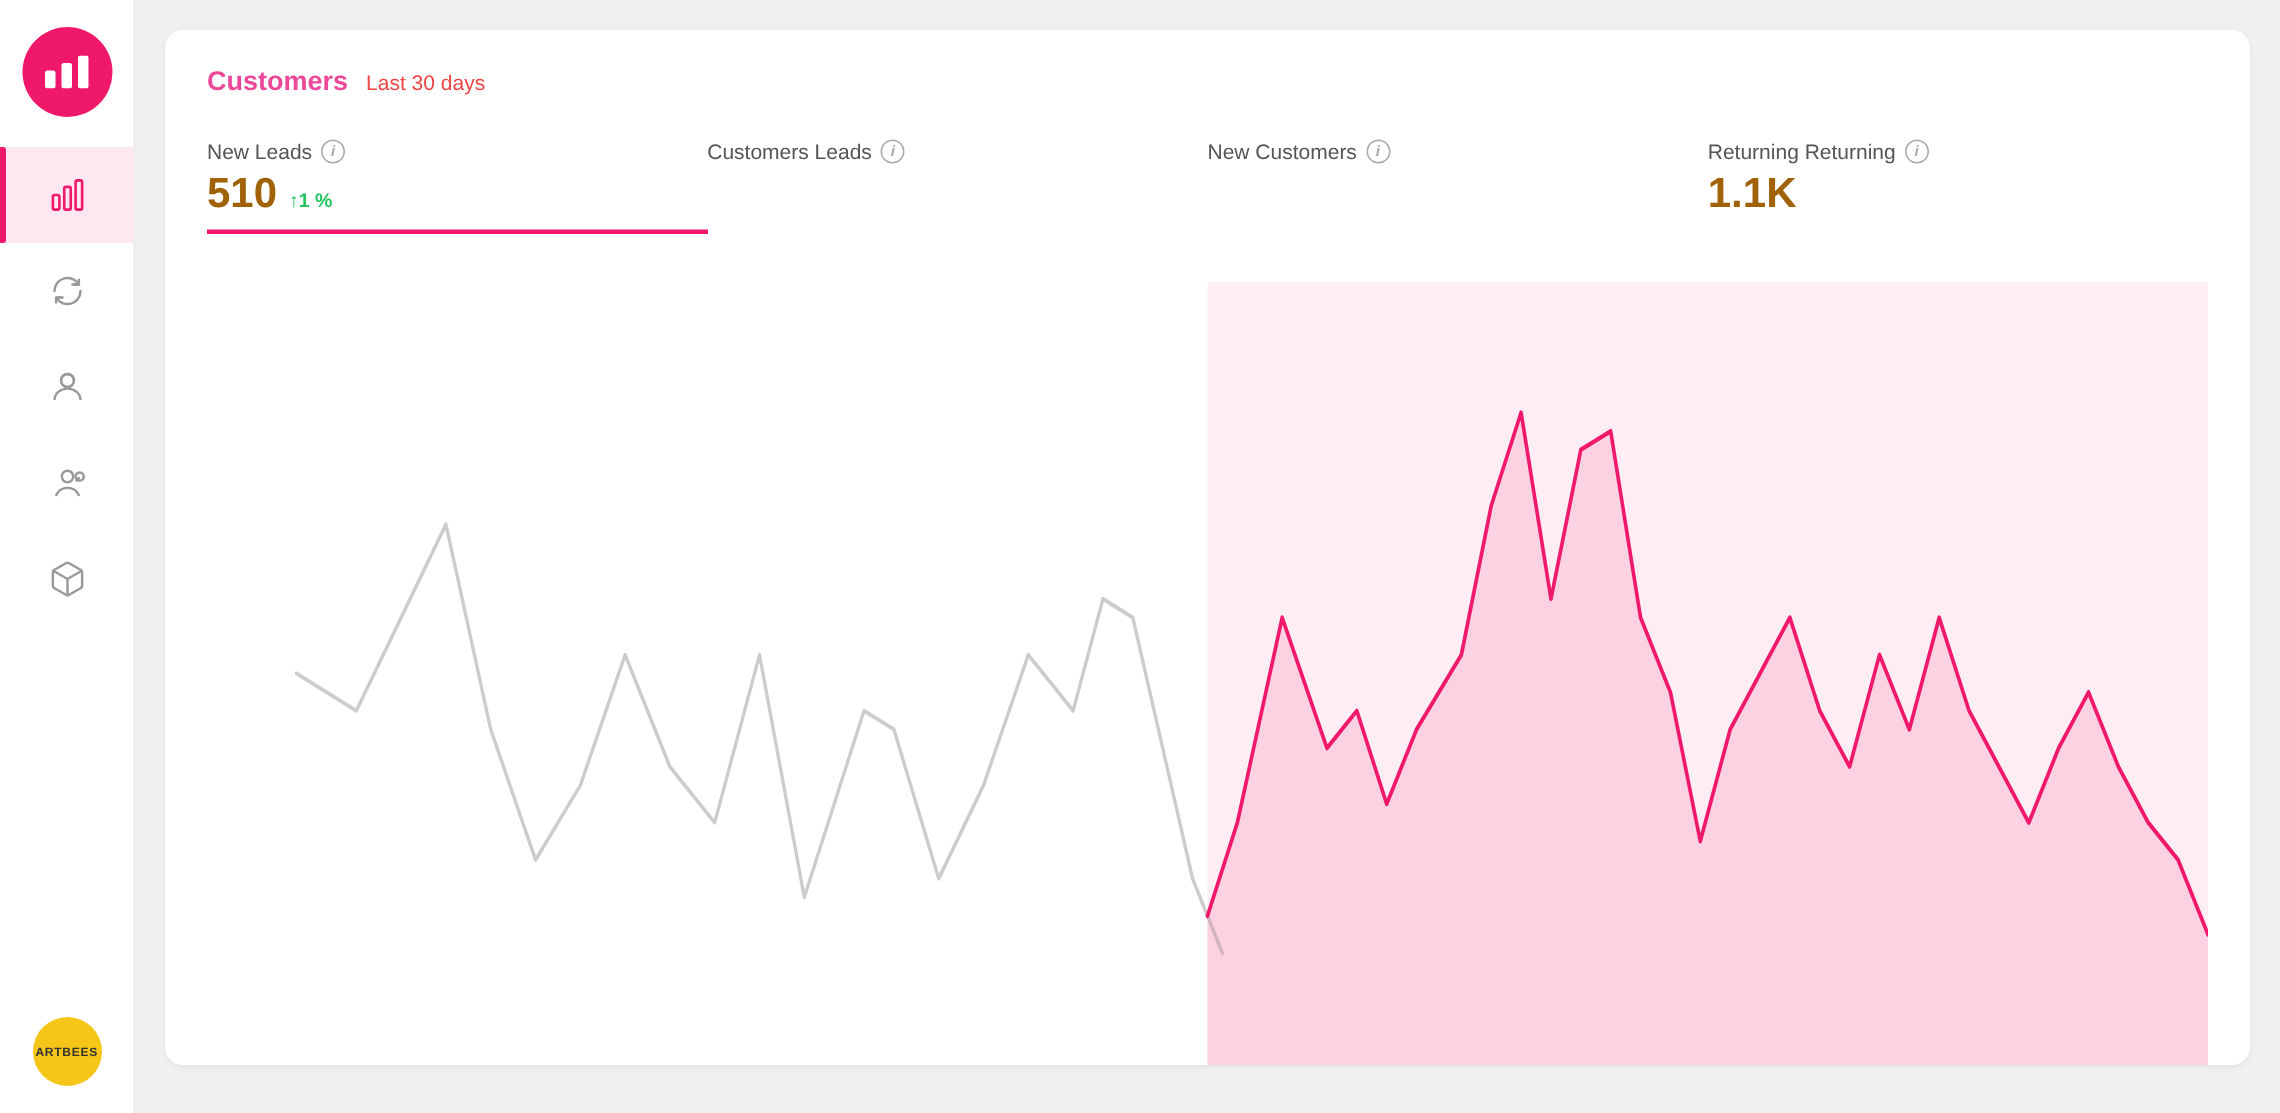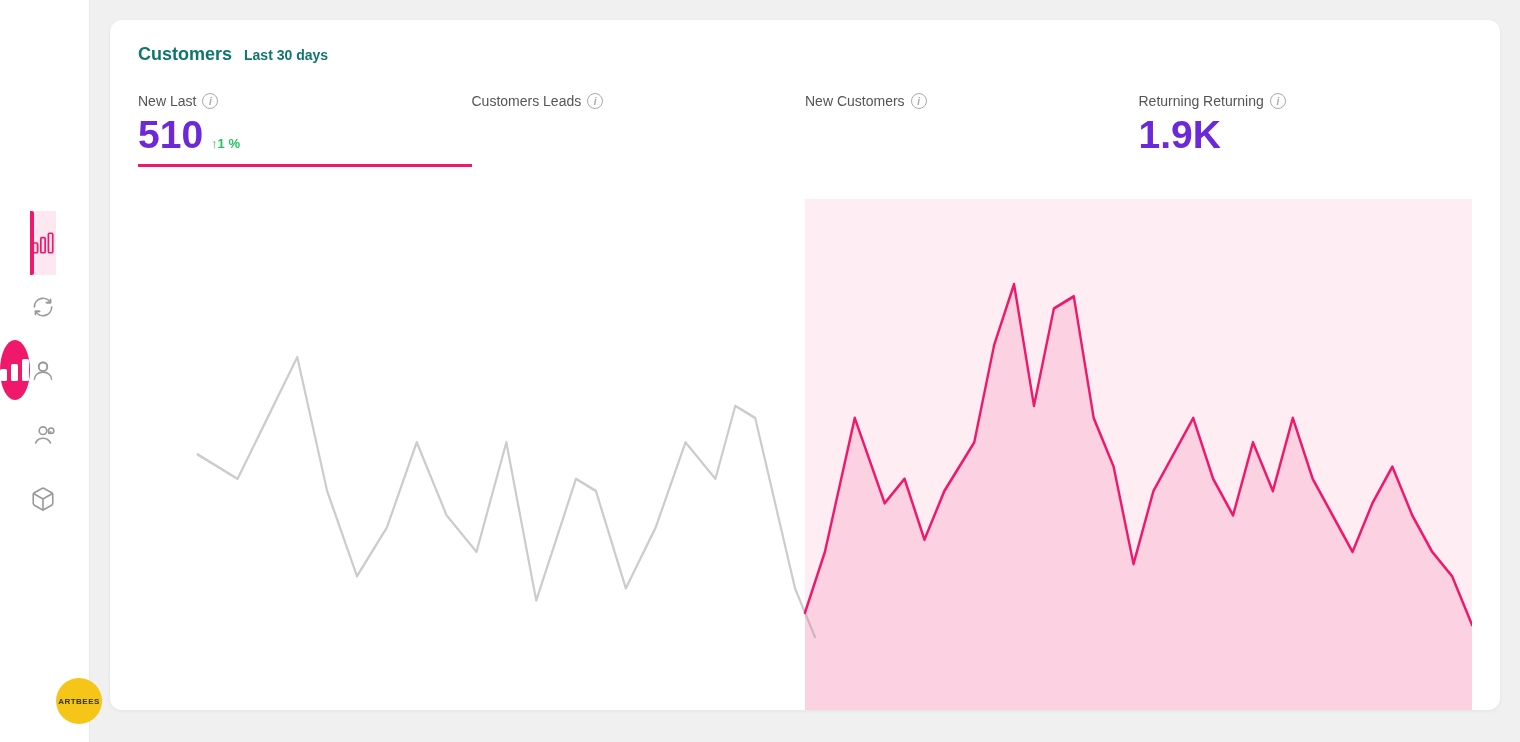--- a/index.html
+++ b/index.html
@@ -10,21 +10,21 @@
       height: 742px;
       width: 1520px;
       overflow: hidden;
     }
 
     
     .sidebar {
       width: 90px;
       background: #fff;
       display: flex;
-      flex-direction: row;
+      flex-direction: column;
       align-items: center;
       padding-top: 0;
       border-right: 1px solid #e8e8e8;
       position: relative;
       z-index: 10;
     }
     .sidebar-logo {
       width: 60px;
       height: 60px;
       background: #f0186a;
@@ -117,26 +117,26 @@
     
     .card-header {
       display: flex;
       align-items: center;
       gap: 12px;
       margin-bottom: 28px;
     }
     .card-title {
       font-size: 18px;
       font-weight: 700;
-      color: #0f766e;
+      color: #ec4899;
     }
     .card-subtitle {
       font-size: 14px;
-      color: #0f766e;
-      font-weight: 700;
+      color: #ef4444;
+      font-weight: 400;
     }
 
     
     .metrics-row {
       display: flex;
       gap: 0;
       margin-bottom: 32px;
     }
     .metric-item {
       flex: 1;
@@ -169,23 +169,23 @@
       font-style: italic;
       font-weight: 600;
       flex-shrink: 0;
     }
     .metric-value-row {
       display: flex;
       align-items: baseline;
       gap: 8px;
     }
     .metric-value {
-      font-size: 39px;
+      font-size: 28px;
       font-weight: 800;
-      color: #6d28d9;
+      color: #a16207;
       line-height: 1;
     }
     .metric-change {
       font-size: 13px;
       font-weight: 600;
       color: #22c55e;
       display: flex;
       align-items: center;
       gap: 2px;
     }
@@ -270,21 +270,21 @@
 
     <div class="card-header">
       <span class="card-title">Customers</span>
       <span class="card-subtitle">Last 30 days</span>
     </div>
 
     <div class="metrics-row">
 
       <div class="metric-item">
         <div class="metric-label">
-          <span>New Last</span>
+          <span>New Leads</span>
           <span class="info-icon">i</span>
         </div>
         <div class="metric-value-row">
           <span class="metric-value">510</span>
           <span class="metric-change">↑1 %</span>
         </div>
       </div>
 
       <div class="metric-item">
         <div class="metric-label">
@@ -299,21 +299,21 @@
           <span class="info-icon">i</span>
         </div>
       </div>
 
       <div class="metric-item">
         <div class="metric-label">
           <span>Returning Returning</span>
           <span class="info-icon">i</span>
         </div>
         <div class="metric-value-row">
-          <span class="metric-value">1.9K</span>
+          <span class="metric-value">1.1K</span>
         </div>
       </div>
 
     </div>
 
     <div class="chart-area">
       <svg class="chart-svg" viewBox="0 0 1340 420" preserveAspectRatio="none" xmlns="http://www.w3.org/2000/svg">
 
         <defs>
           <clipPath id="right-half">

